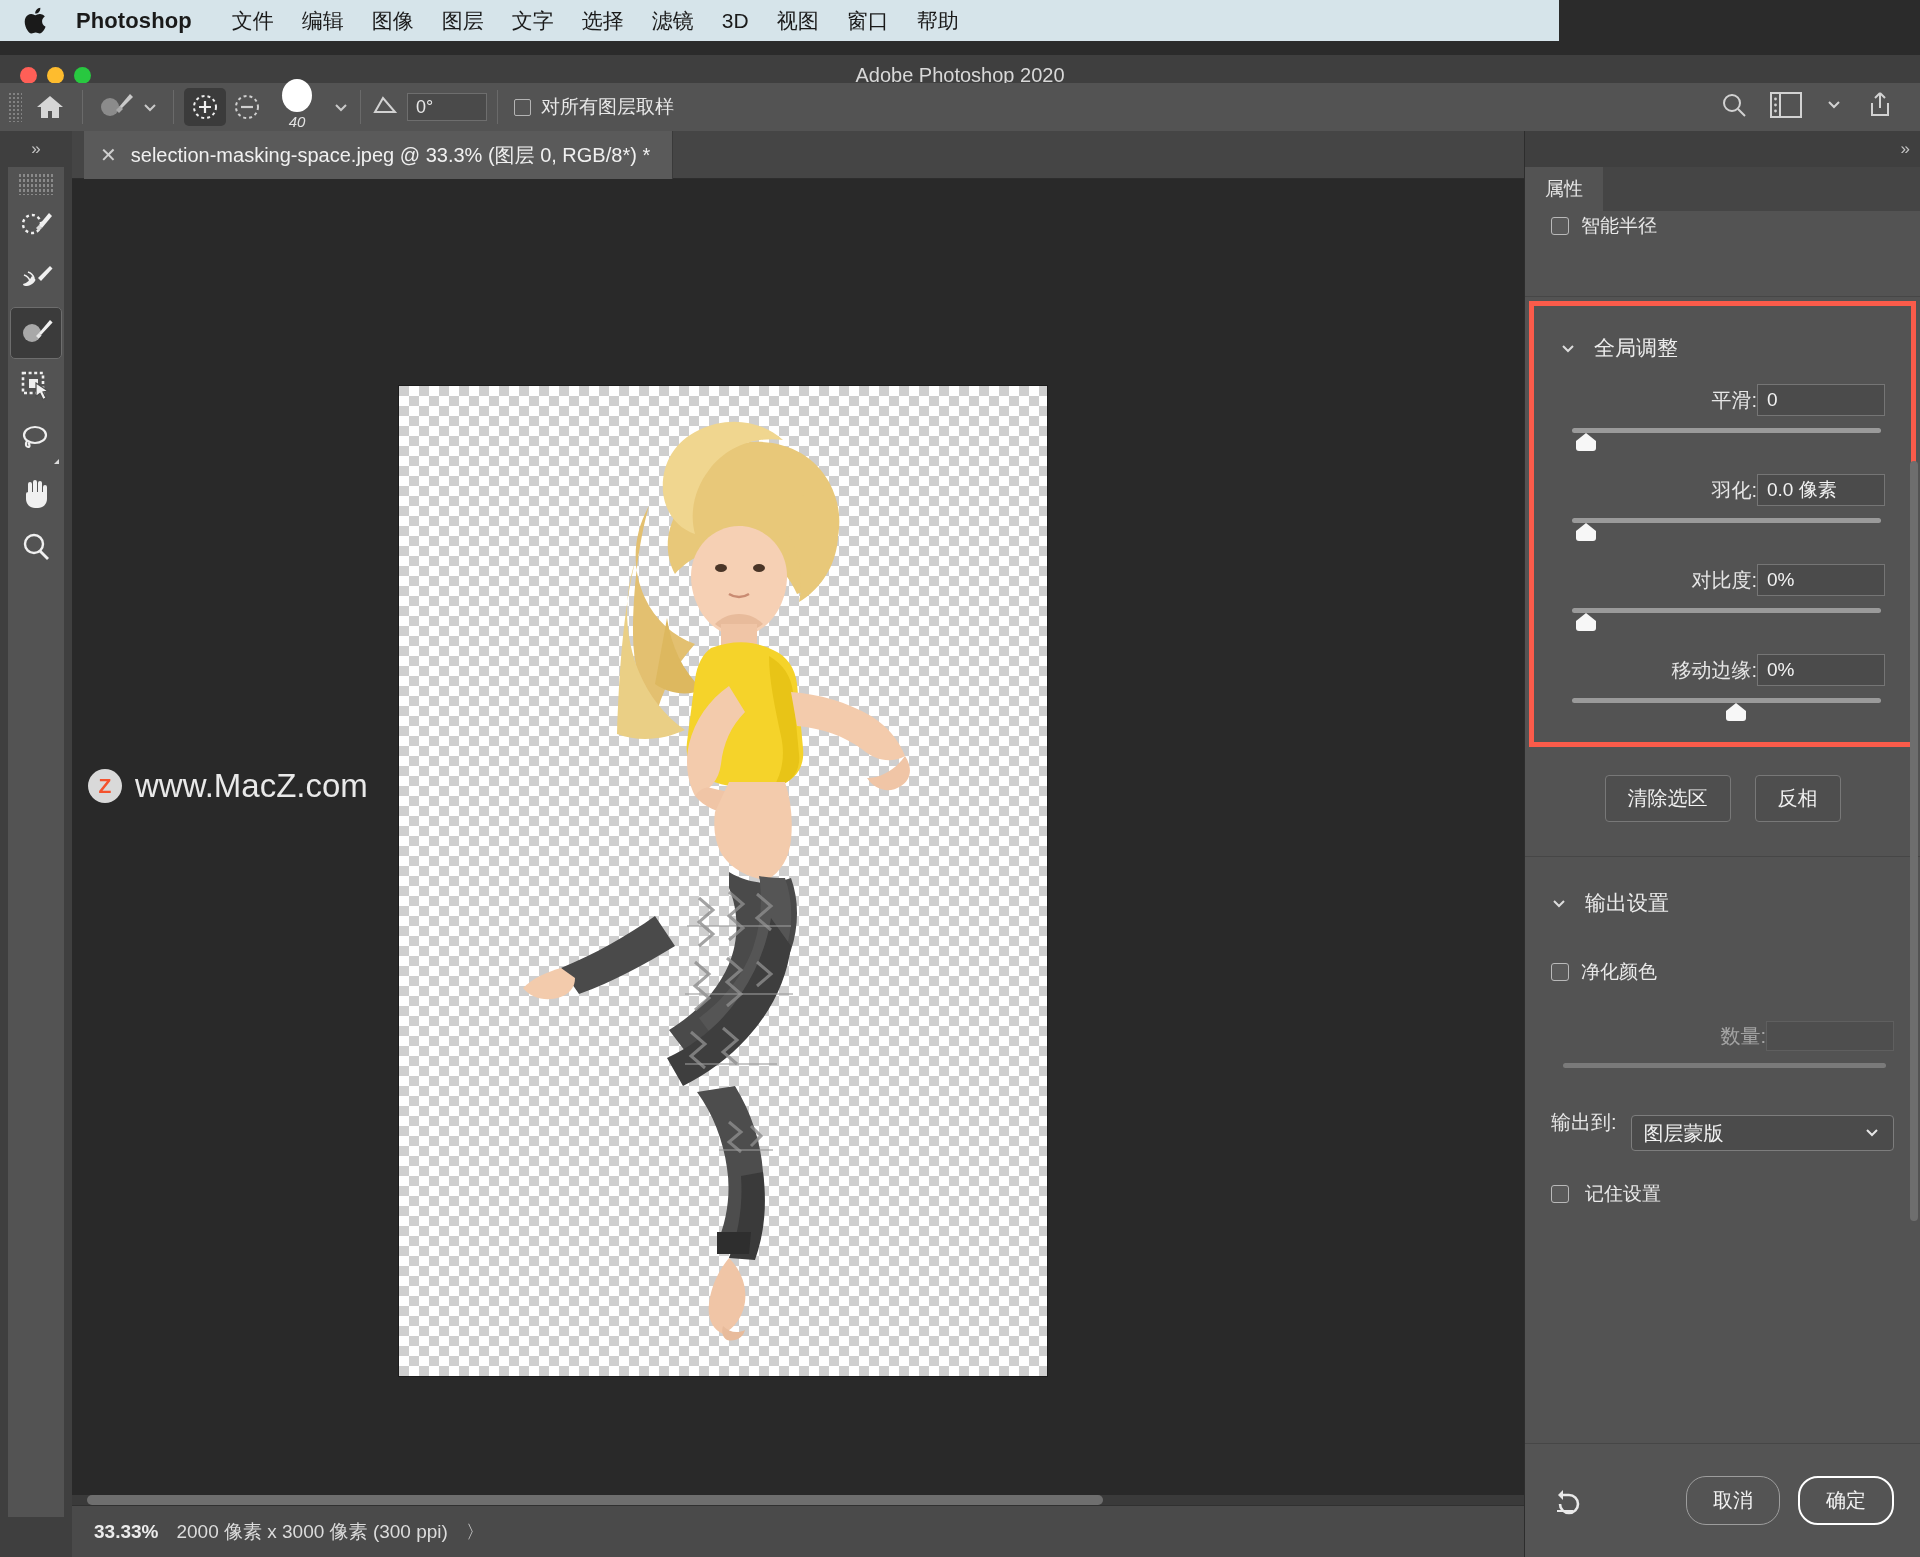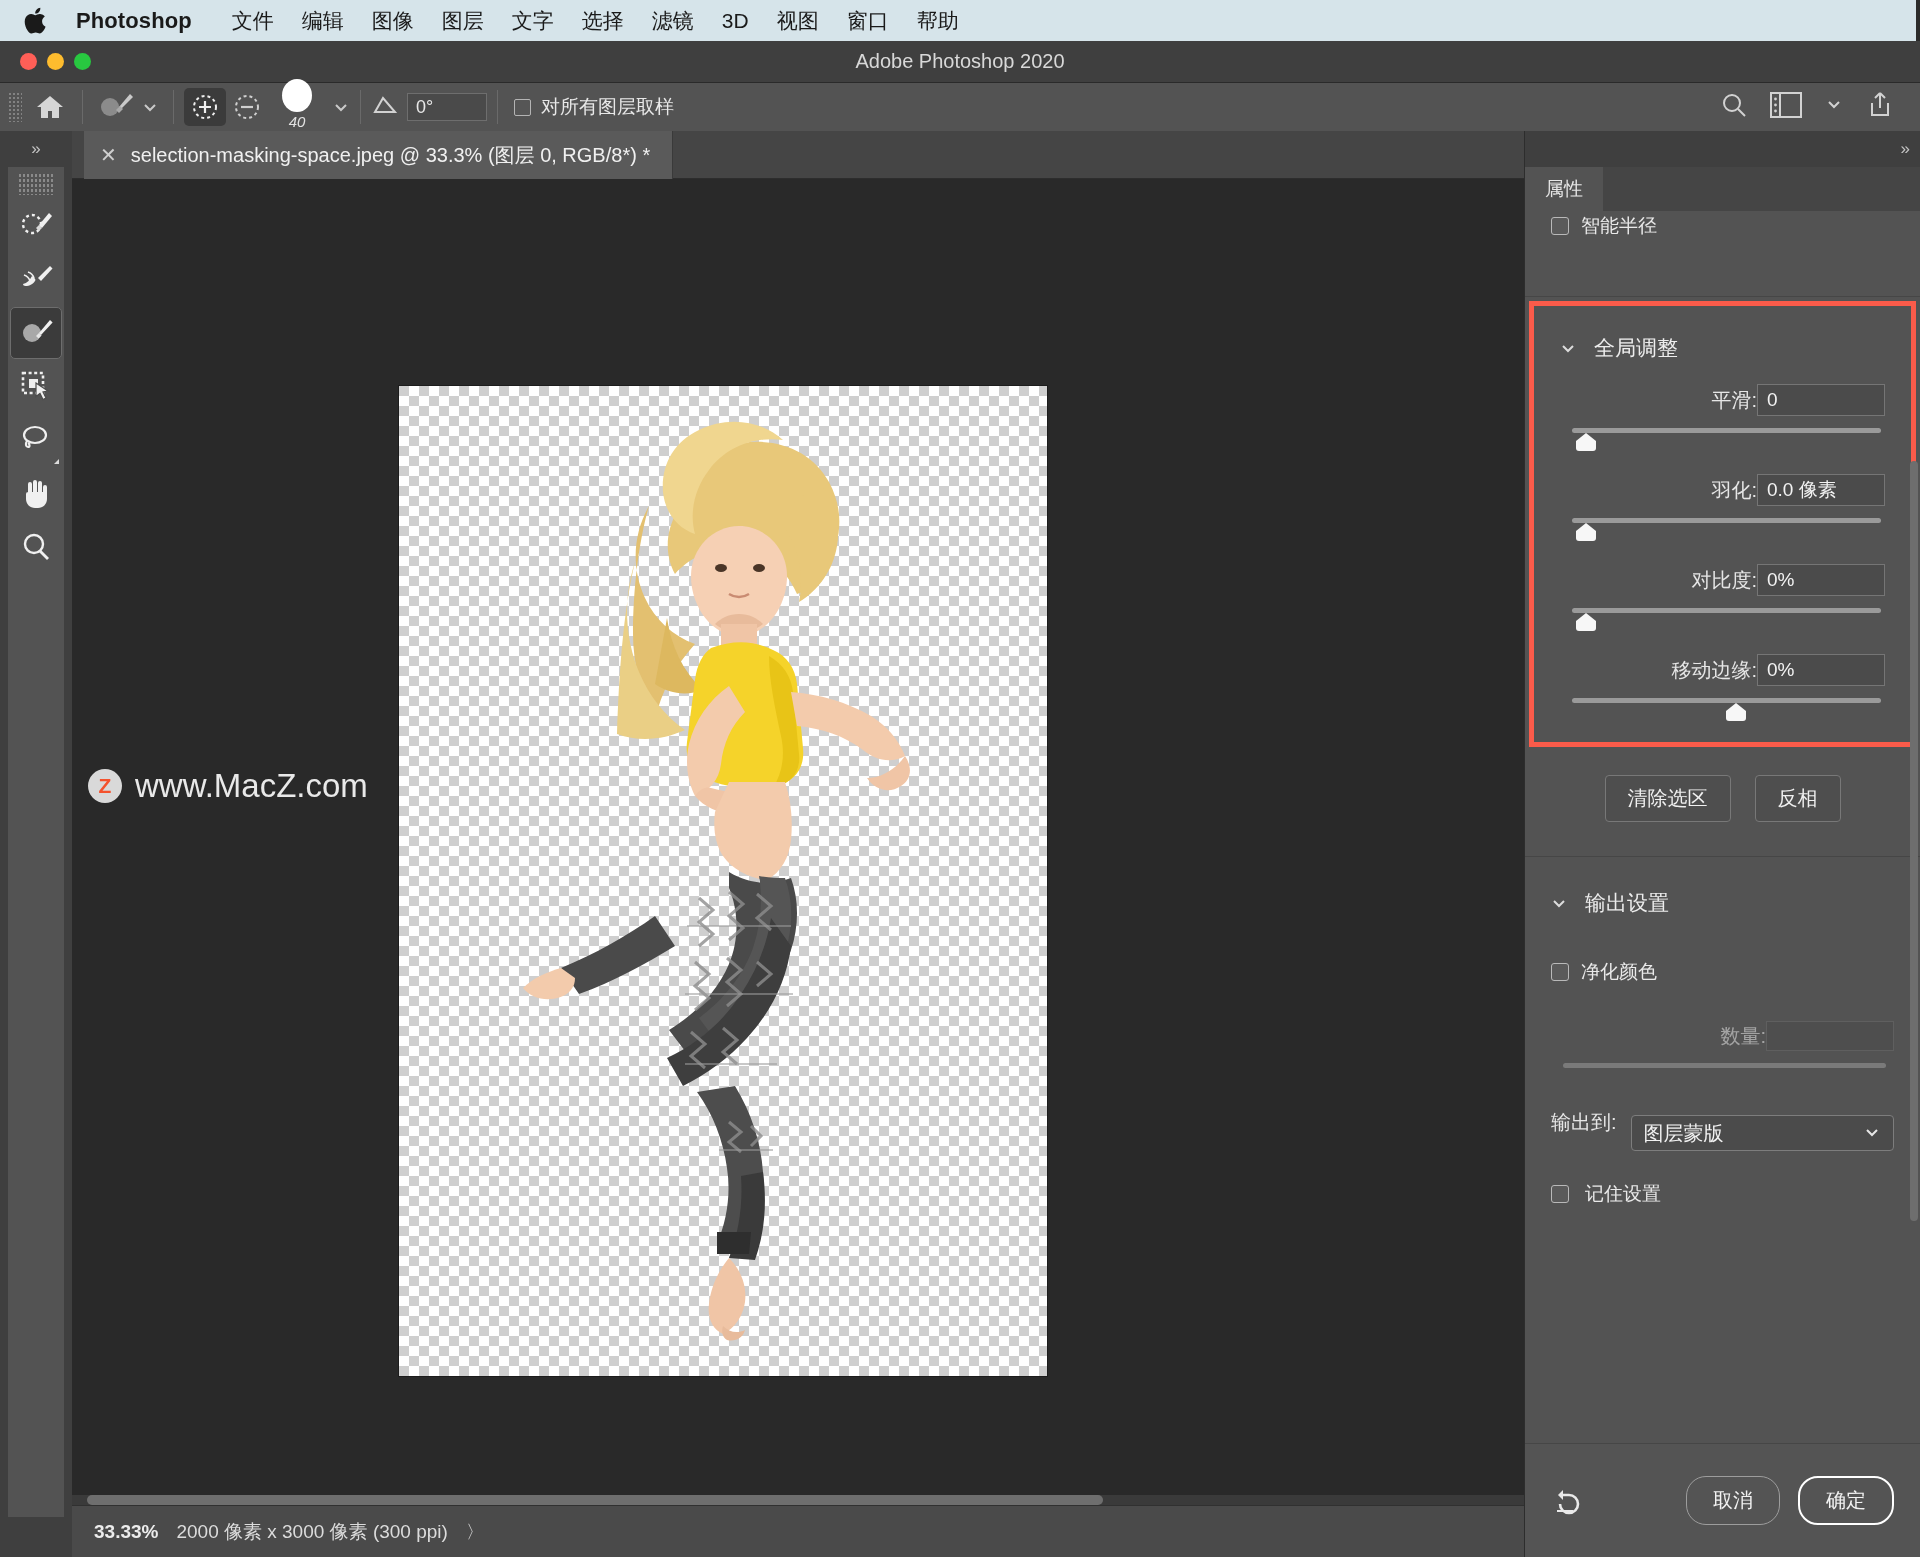--- a/index.html
+++ b/index.html
@@ -5,37 +5,37 @@
   * { box-sizing: border-box; margin: 0; padding: 0; }
   html, body {
     width: 1920px; height: 1557px;
     font-family: "Liberation Sans", "DejaVu Sans", sans-serif;
     background: #2b2b2b; overflow: hidden;
   }
   #app { position: relative; width: 1920px; height: 1557px; }
 
   
   .mac-menubar {
-    position: absolute; left: 0; top: 0; width: 1916px; height: 41px;
+    position: absolute; left: 0; top: 0; width: 1559px; height: 41px;
     background: #d6e4ea; display: flex; align-items: center;
     padding-left: 24px; gap: 0;
   }
   .apple-logo { width: 26px; height: 30px; position: relative; margin-right: 26px; }
   .apple-logo svg { display: block; }
   .mac-menubar .app-name {
     font-size: 22px; font-weight: bold; color: #1a1a1a; margin-right: 26px;
     letter-spacing: .1px;
   }
   .mac-menubar .mitem {
     font-size: 21px; color: #1a1a1a; padding: 0 14px; white-space: nowrap;
   }
 
   
   .win-titlebar {
-    position: absolute; left: 0; top: 41px; width: 1920px; height: 42px;
+    position: absolute; left: 0; top: 55px; width: 1920px; height: 42px;
     background: #3f3f3f; border-bottom: 1px solid #2a2a2a;
     display: flex; align-items: center;
   }
   .traffic { display: flex; gap: 10px; padding-left: 20px; }
   .tl { width: 17px; height: 17px; border-radius: 50%; }
   .tl.r { background: #ff5f57; }
   .tl.y { background: #febc2e; }
   .tl.g { background: #28c840; }
   .win-title {
     position: absolute; left: 0; right: 0; text-align: center;

